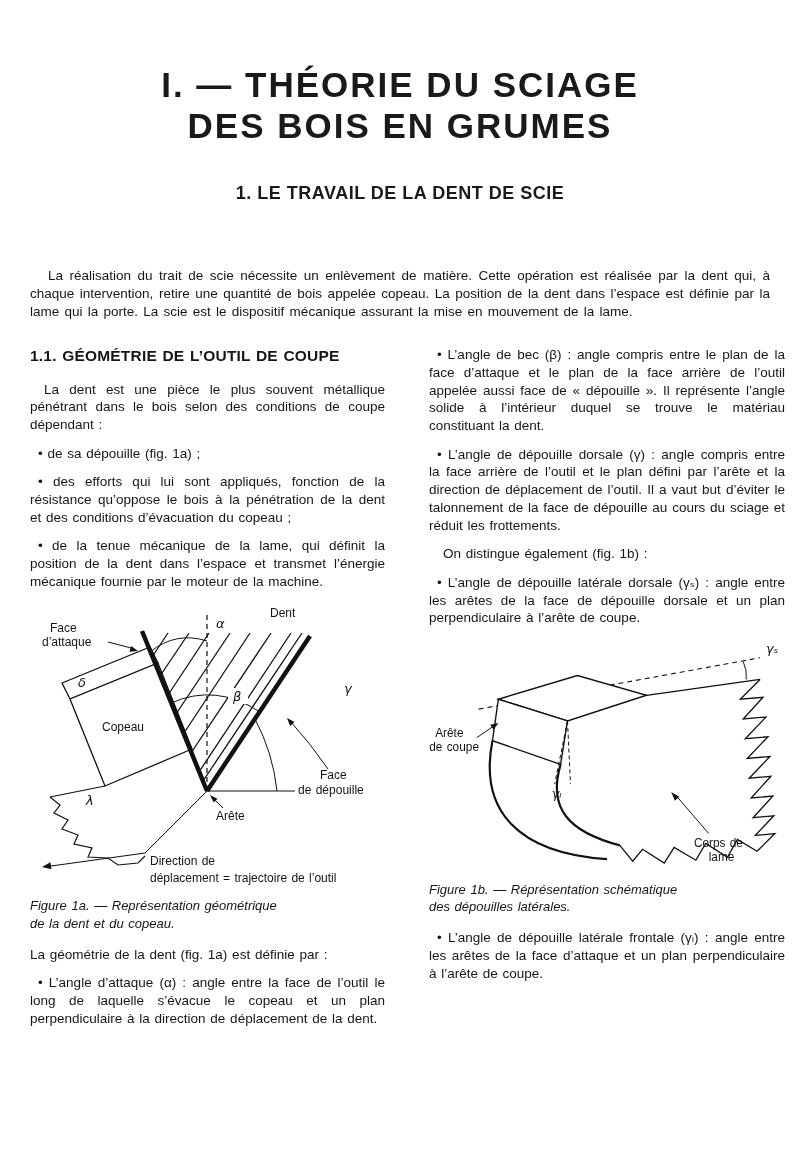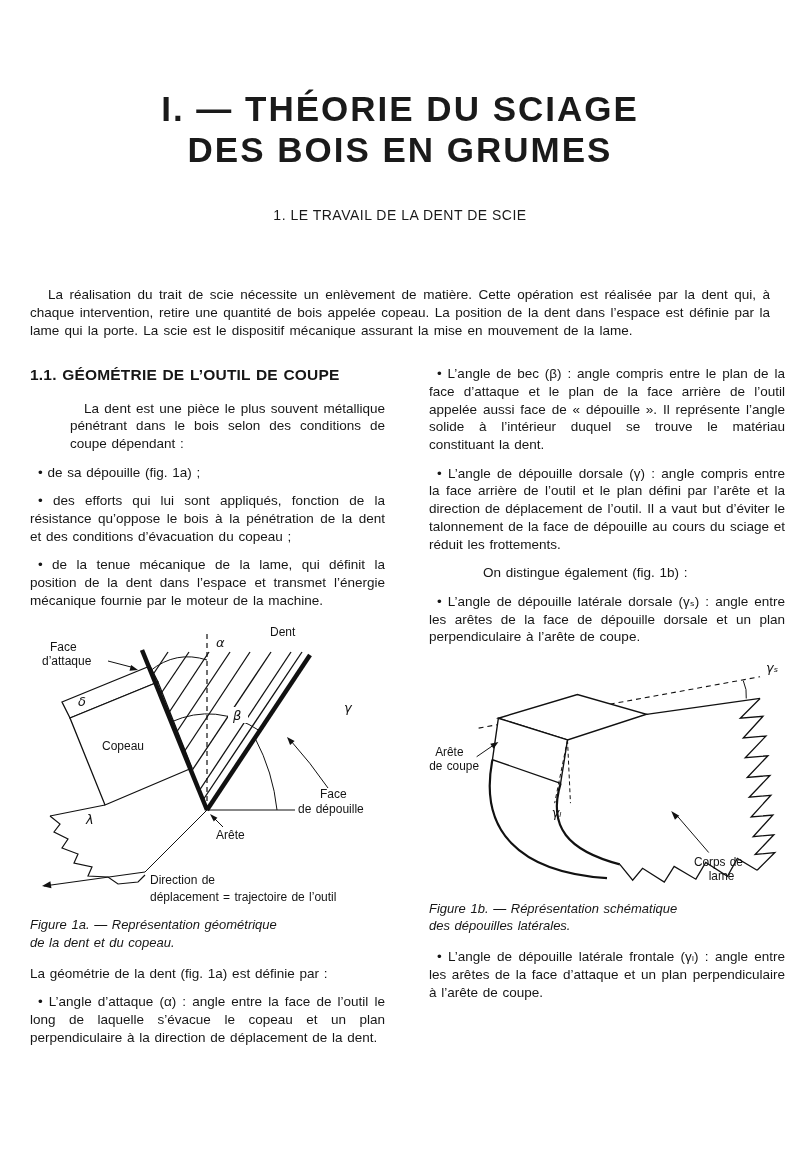--- a/index.html
+++ b/index.html
@@ -2,33 +2,33 @@
 <html lang="fr"><head>
 <meta charset="utf-8">
 <style>
   * { margin:0; padding:0; box-sizing:border-box; }
   html, body { background:#ffffff; }
   body {
     width:800px; height:1158px; overflow:hidden; position:relative;
     font-family:"Liberation Sans","DejaVu Sans",sans-serif;
     color:#161616;
   }
-  .page { padding:88px 30px 0 30px; }
+  .page { padding:64px 30px 0 30px; }
   .title { text-align:center; font-weight:bold; font-size:35px; letter-spacing:2px; line-height:1.18; color:#1a1a1a; }
-  .subtitle { text-align:center; font-weight:normal; font-size:14px; letter-spacing:0.5px; margin-top:36px; color:#1a1a1a; }
+  .subtitle { text-align:center; font-weight:bold; font-size:18px; letter-spacing:0.5px; margin-top:36px; color:#1a1a1a; }
   .intro {
     margin-top:63px; font-size:13.5px; line-height:1.33; text-align:justify;
     text-indent:18px; word-spacing:1.5px;
   }
   .columns { display:flex; gap:44px; margin-top:26px; }
   .col { width:357px; font-size:13.5px; line-height:1.31; text-align:justify; word-spacing:1px; hyphens:auto; }
   .col p { margin-bottom:11px; }
   h2.section { font-size:15.5px; font-weight:bold; letter-spacing:0.2px; margin-bottom:14px; }
   .bullet { text-indent:8px; }
-  .indent { text-indent:14px;margin-left:40px; }
+  .indent { text-indent:14px; }
   .fig { margin:8px 0 4px; }
   .fig svg { display:block; margin:0 auto; }
   .caption { text-align:left; font-style:italic; font-size:13px; line-height:1.32; margin:6px 0 14px; }
   svg text { font-size:12px; fill:#141414; font-family:"Liberation Sans","DejaVu Sans",sans-serif; }
   svg text.greek { font-size:13px; font-style:italic; font-family:"DejaVu Sans",sans-serif; }
   svg line, svg path, svg polyline { stroke:#111; }
 </style>
 </head>
 <body>
 

